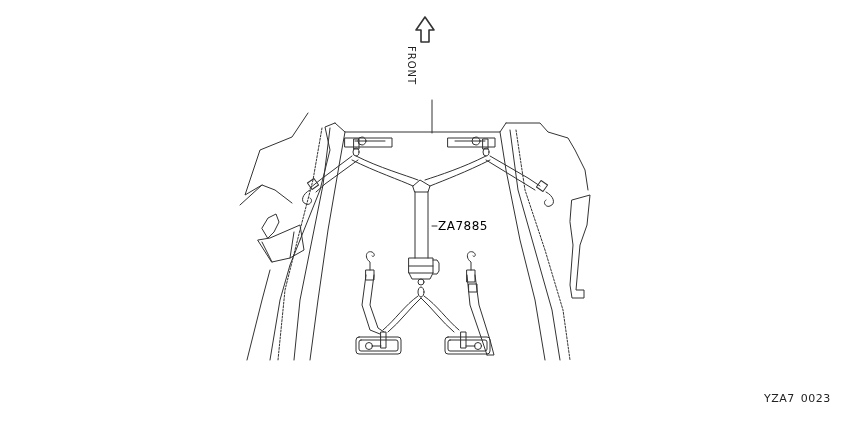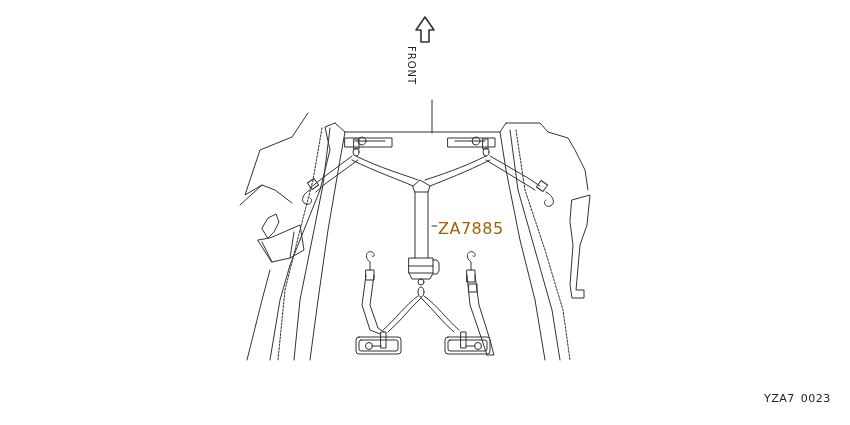--- a/index.html
+++ b/index.html
@@ -22,22 +22,22 @@
       color: #222;
       transform: rotate(90deg);
       transform-origin: left top;
       white-space: nowrap;
     }
     .part-label {
       position: absolute;
       left: 438px;
       top: 219px;
       font-family: "DejaVu Sans", sans-serif;
-      font-size: 16px;
-      color: #a16207;
+      font-size: 12px;
+      color: #000000;
       letter-spacing: 0.5px;
     }
     .fig-code {
       position: absolute;
       left: 764px;
       top: 392px;
       font-family: "DejaVu Sans", sans-serif;
       font-size: 11px;
       color: #222;
       letter-spacing: 0.5px;

